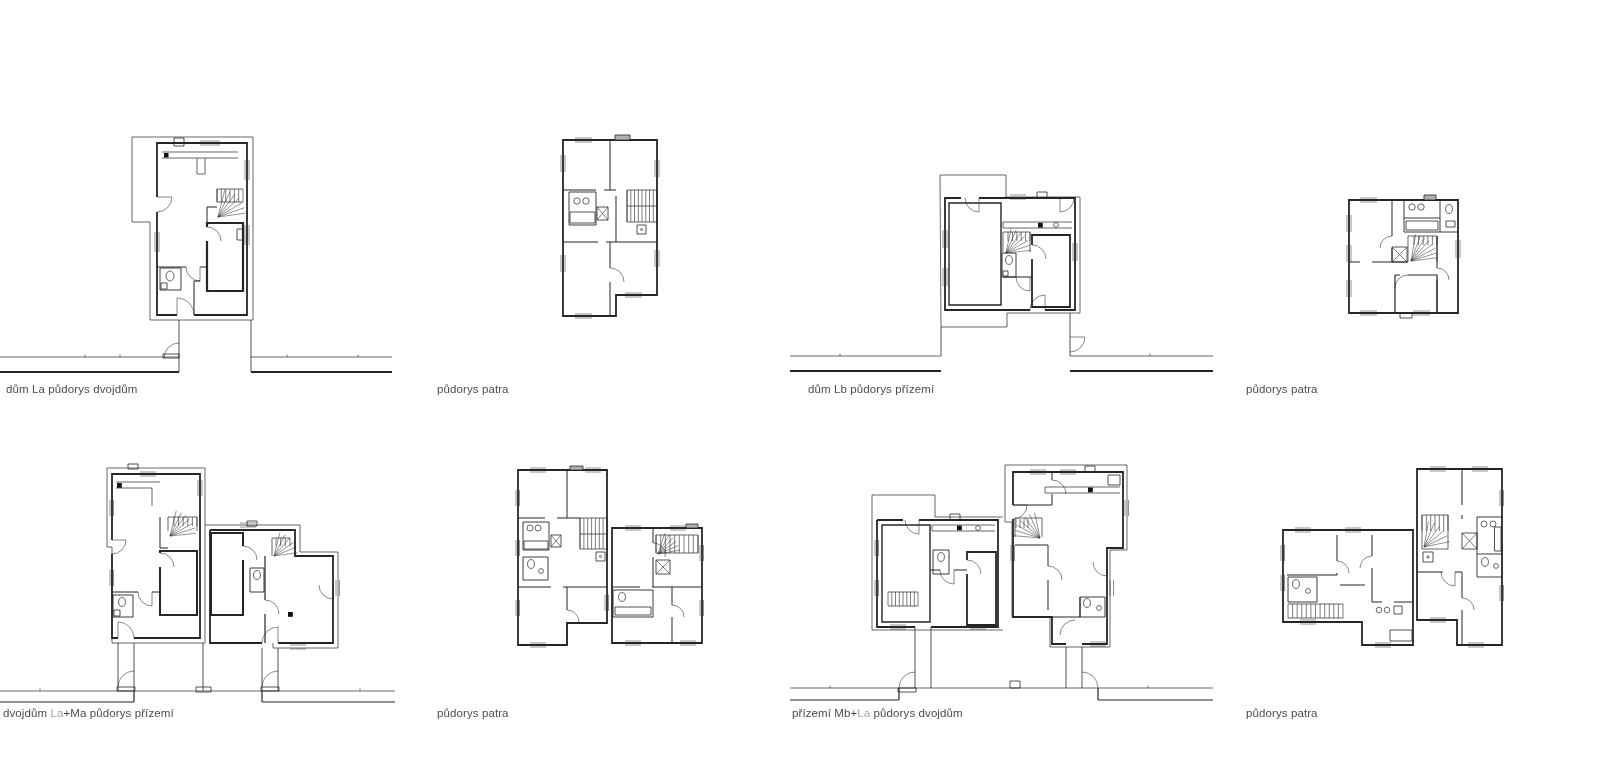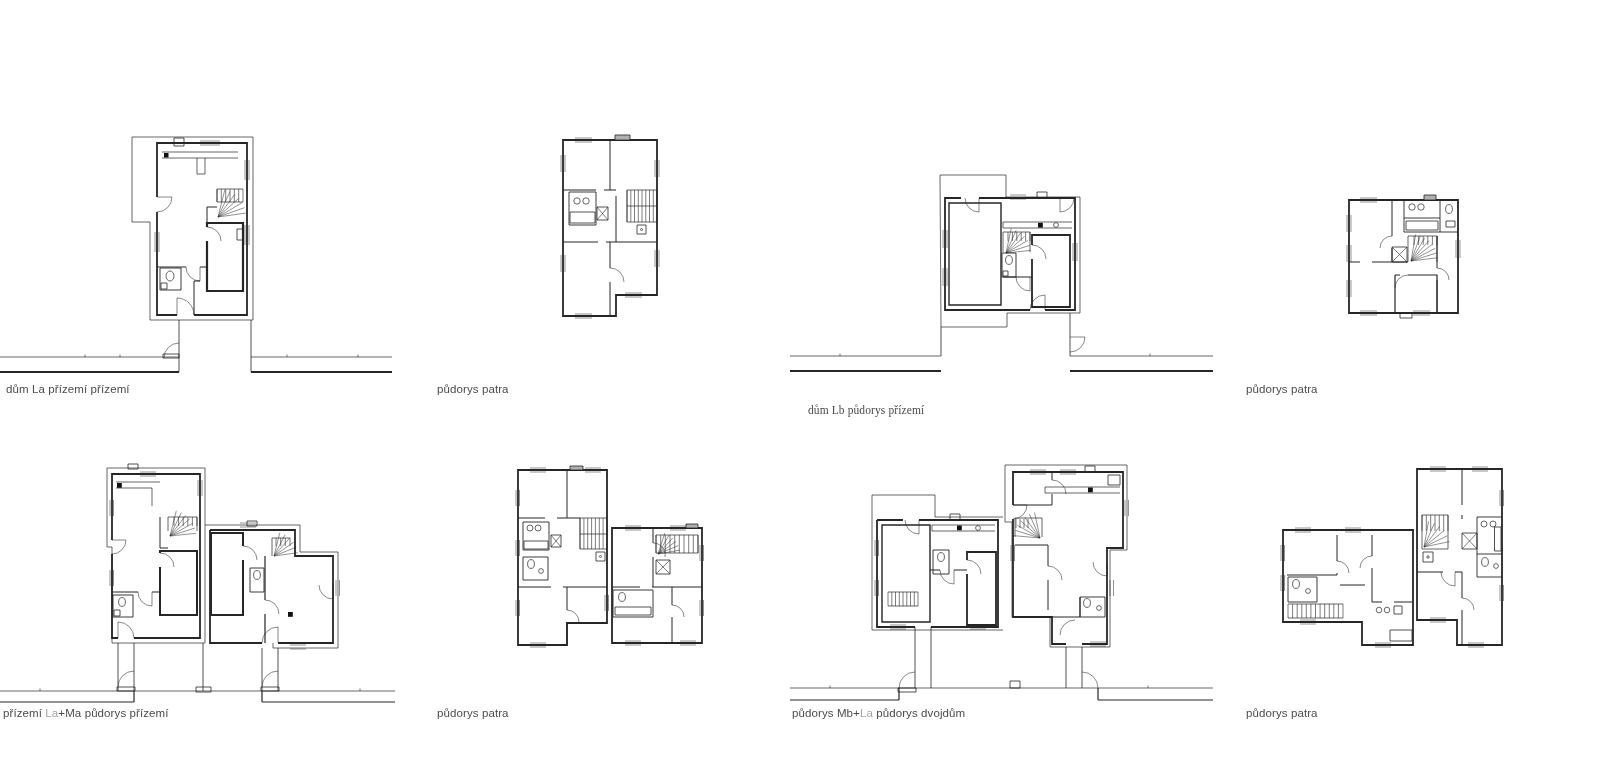--- a/index.html
+++ b/index.html
@@ -288,22 +288,22 @@
         <ellipse cx="1485" cy="562" rx="3.4" ry="4.4" stroke="#262626" fill="none" stroke-width="0.7"></ellipse>
         <circle cx="1496" cy="566" r="2.4" stroke="#262626" fill="none" stroke-width="0.7"></circle>
         <path d="M1417,572 H1443 M1455,572 H1462" stroke="#262626" fill="none" stroke-width="1"></path>
         <path d="M1455,572 V586 M1455,586 A14,14 0 0 1 1441,572" stroke="#262626" fill="none" stroke-width="0.55"></path>
         <path d="M1462,572 V598 M1462,610 V645" stroke="#262626" fill="none" stroke-width="1"></path>
         <path d="M1462,598 A12,12 0 0 1 1474,610" stroke="#262626" fill="none" stroke-width="0.55"></path>
         <path d="M1430,467 H1446 M1430,471 H1446 M1472,467 H1488 M1472,471 H1488 M1500,490 V506 M1503.5,490 V506 M1500,585 V601 M1503.5,585 V601 M1468,643 H1484 M1468,647 H1484 M1430,618 H1446 M1430,622 H1446" stroke="#262626" fill="none" stroke-width="0.5"></path>
       </g>
     </svg>
   <div id="labels">
-      <div class="label" style="left: 6px; top: 383px; color: rgb(75, 75, 75);"><span>dům La přízemí přízemí</span></div>
+      <div class="label" style="left: 6px; top: 383px; color: rgb(75, 75, 75);"><span>dům La půdorys dvojdům</span></div>
       <div class="label" style="left: 437px; top: 383px; color: rgb(75, 75, 75);"><span>půdorys patra</span></div>
-      <div class="label" style="left: 808px; top: 404px; color: rgb(75, 75, 75); font-family: Liberation Serif, serif;"><span>dům Lb půdorys přízemí</span></div>
+      <div class="label" style="left: 808px; top: 383px; color: rgb(75, 75, 75);"><span>dům Lb půdorys přízemí</span></div>
       <div class="label" style="left: 1246px; top: 383px; color: rgb(75, 75, 75);"><span>půdorys patra</span></div>
-      <div class="label" style="left: 3px; top: 707px; color: rgb(75, 75, 75);"><span>přízemí </span><span class="muted" style="color: rgb(163, 163, 163);">La</span><span>+Ma půdorys přízemí</span></div>
+      <div class="label" style="left: 3px; top: 707px; color: rgb(75, 75, 75);"><span>dvojdům </span><span class="muted" style="color: rgb(163, 163, 163);">La</span><span>+Ma půdorys přízemí</span></div>
       <div class="label" style="left: 437px; top: 707px; color: rgb(75, 75, 75);"><span>půdorys patra</span></div>
-      <div class="label" style="left: 792px; top: 707px; color: rgb(75, 75, 75);"><span>půdorys Mb+</span><span class="muted" style="color: rgb(163, 163, 163);">La</span><span> půdorys dvojdům</span></div>
+      <div class="label" style="left: 792px; top: 707px; color: rgb(75, 75, 75);"><span>přízemí Mb+</span><span class="muted" style="color: rgb(163, 163, 163);">La</span><span> půdorys dvojdům</span></div>
       <div class="label" style="left: 1246px; top: 707px; color: rgb(75, 75, 75);"><span>půdorys patra</span></div>
     </div>
 </div>
 
 </body></html>

